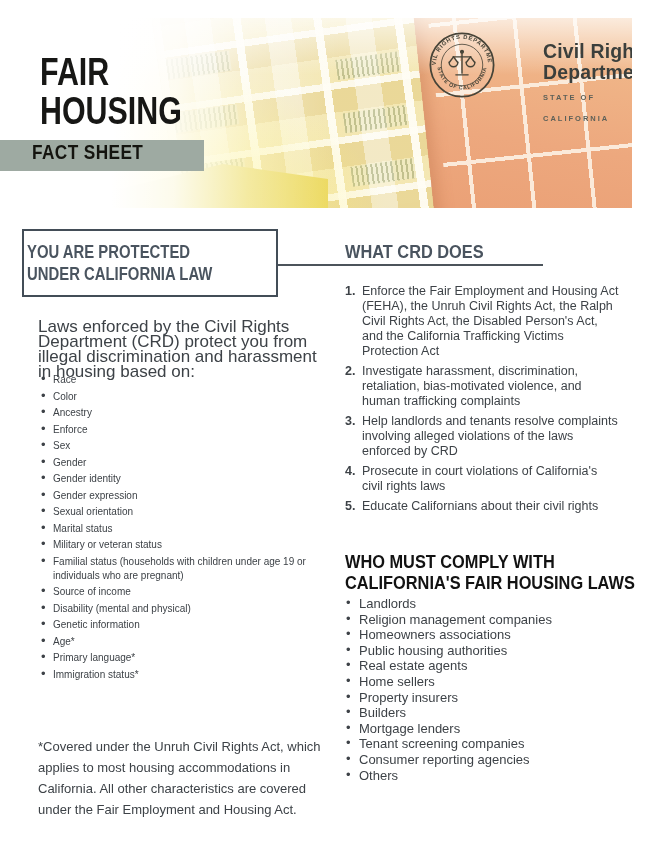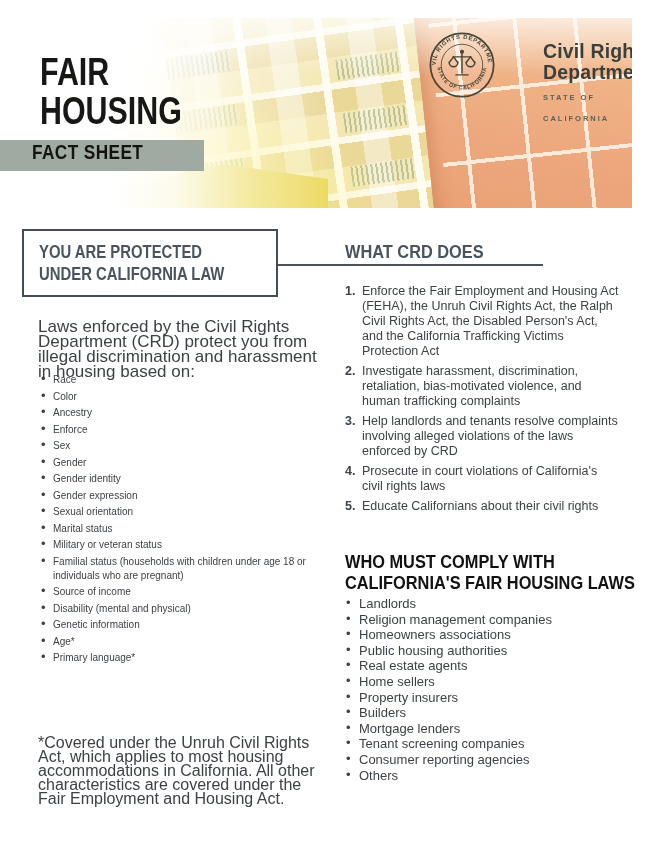--- a/index.html
+++ b/index.html
@@ -58,36 +58,36 @@
   .doc-title{position:absolute;left:40px;top:53px;font-size:38px;line-height:39px;font-weight:bold;
     color:var(--title-black);letter-spacing:0;transform:scaleX(.8);transform-origin:0 0;}
   .doc-title span{display:block;}
   .fact-band{position:absolute;left:0;top:140px;width:204px;height:31px;background:var(--accent-sage);
     display:flex;align-items:flex-start;}
   .fact-band .band-label{padding-left:39px;font-size:21px;font-weight:bold;color:#14140f;
     transform:scaleX(.82);transform-origin:0 50%;letter-spacing:.5px;}
 
   
   .protected-box{position:absolute;left:22px;top:229px;width:256px;height:68px;border:2px solid var(--border-slate);
-    background:#fff;padding:10px 0 0 15px;}
+    background:#fff;padding:10px 0 0 3px;}
   .protected-box .box-line{display:block;font-size:17.5px;line-height:22px;font-weight:bold;color:var(--heading-slate);
     transform:scaleX(.85);transform-origin:0 0;white-space:nowrap;}
   .connector{position:absolute;left:278px;top:264px;width:265px;height:2px;background:#4c545b;}
 
   .col-head{font-size:19px;font-weight:bold;color:var(--heading-slate);line-height:21px;
     transform:scaleX(.86);transform-origin:0 0;white-space:nowrap;}
   .col-head.black{color:#121212;}
   .col-head span{display:block;}
 
   
   .intro{position:absolute;left:38px;top:319px;width:292px;font-size:17px;line-height:15px;color:var(--text-dark);}
   .plist{position:absolute;left:38px;top:373px;width:282px;list-style:none;}
   .plist li{position:relative;padding-left:15px;font-size:10px;line-height:14px;margin-bottom:2.5px;color:var(--text-dark);}
   .plist li::before{content:"•";position:absolute;left:3px;top:-1px;font-size:13px;color:var(--text-dark);}
-  .footnote{position:absolute;left:38px;top:736px;width:294px;font-size:16px;line-height:14px;color:var(--text-dark);}
+  .footnote{position:absolute;left:38px;top:736px;width:294px;font-size:13px;line-height:21px;color:var(--text-dark);}
 
   
   .head-what{position:absolute;left:345px;top:241px;}
   .numlist{position:absolute;left:345px;top:284px;width:276px;list-style:none;}
   .numlist li{display:grid;grid-template-columns:17px 1fr;font-size:12.5px;line-height:15px;margin-bottom:5px;color:var(--text-dark);}
   .numlist .num{font-weight:bold;}
   .head-who{position:absolute;left:345px;top:551px;}
   .complist{position:absolute;left:345px;top:597px;width:276px;list-style:none;}
   .complist li{position:relative;padding-left:14px;font-size:13px;line-height:13px;margin-bottom:2.6px;color:var(--text-dark);}
   .complist li::before{content:"•";position:absolute;left:1px;top:-1px;font-size:13px;color:var(--text-dark);}
@@ -184,33 +184,34 @@
       <li><span>Gender identity</span></li>
 
       <li><span>Gender expression</span></li>
 
       <li><span>Sexual orientation</span></li>
 
       <li><span>Marital status</span></li>
 
       <li><span>Military or veteran status</span></li>
 
-      <li><span>Familial status (households with children under age 18 or individuals who are pregnant)</span></li>
+      <li><span>Familial status (households with children under age 19 or individuals who are pregnant)</span></li>
 
       <li><span>Source of income</span></li>
 
       <li><span>Disability (mental and physical)</span></li>
 
       <li><span>Genetic information</span></li>
 
       <li><span>Age*</span></li>
 
 
       <li><span>Primary language*</span></li>
 
+      <li><span>Immigration status*</span></li>
     </ul>
   <p class="footnote">*Covered under the Unruh Civil Rights Act, which applies to most housing accommodations in California. All other characteristics are covered under the Fair Employment and Housing Act.</p>
 
   <h2 class="col-head head-what">WHAT CRD DOES</h2>
   <ol class="numlist">
 
       <li>
         <span class="num">1.</span>
         <span>Enforce the Fair Employment and Housing Act (FEHA), the Unruh Civil Rights Act, the Ralph Civil Rights Act, the Disabled Person's Act, and the California Trafficking Victims Protection Act</span>
       </li>

